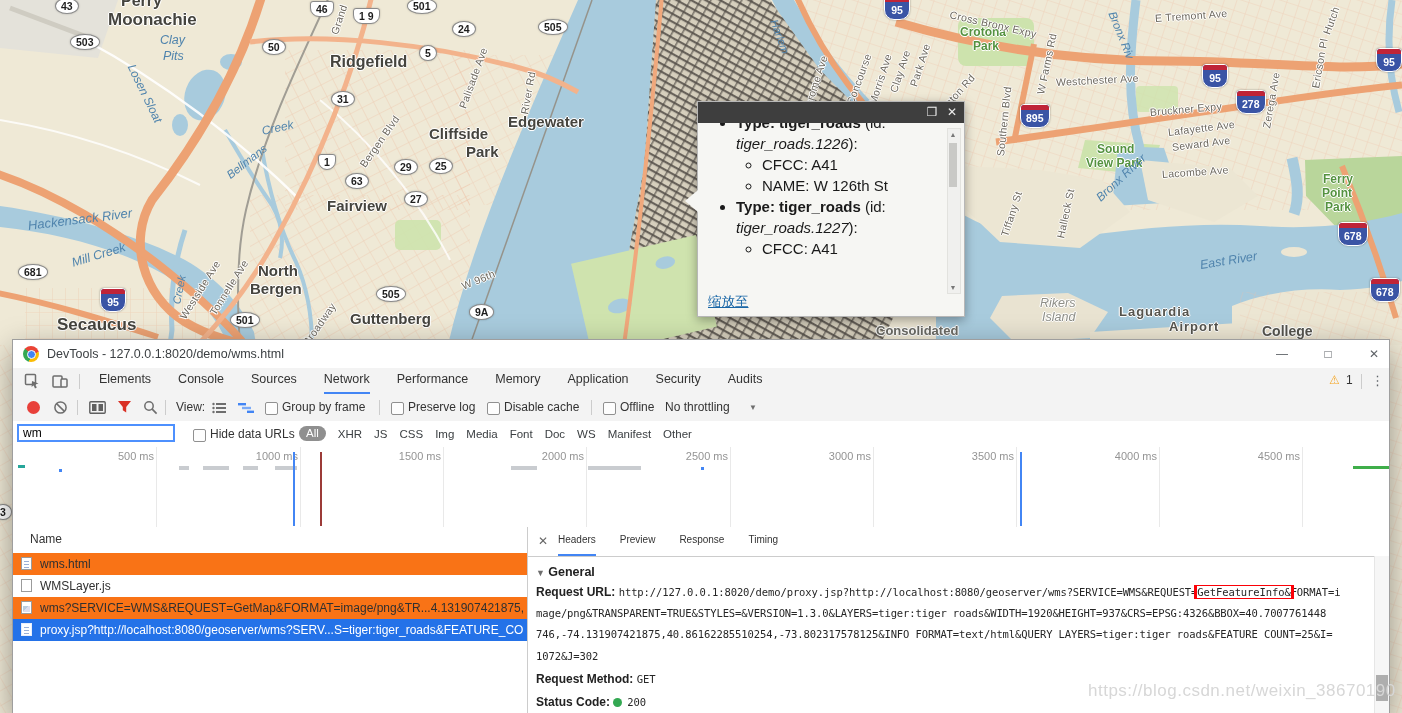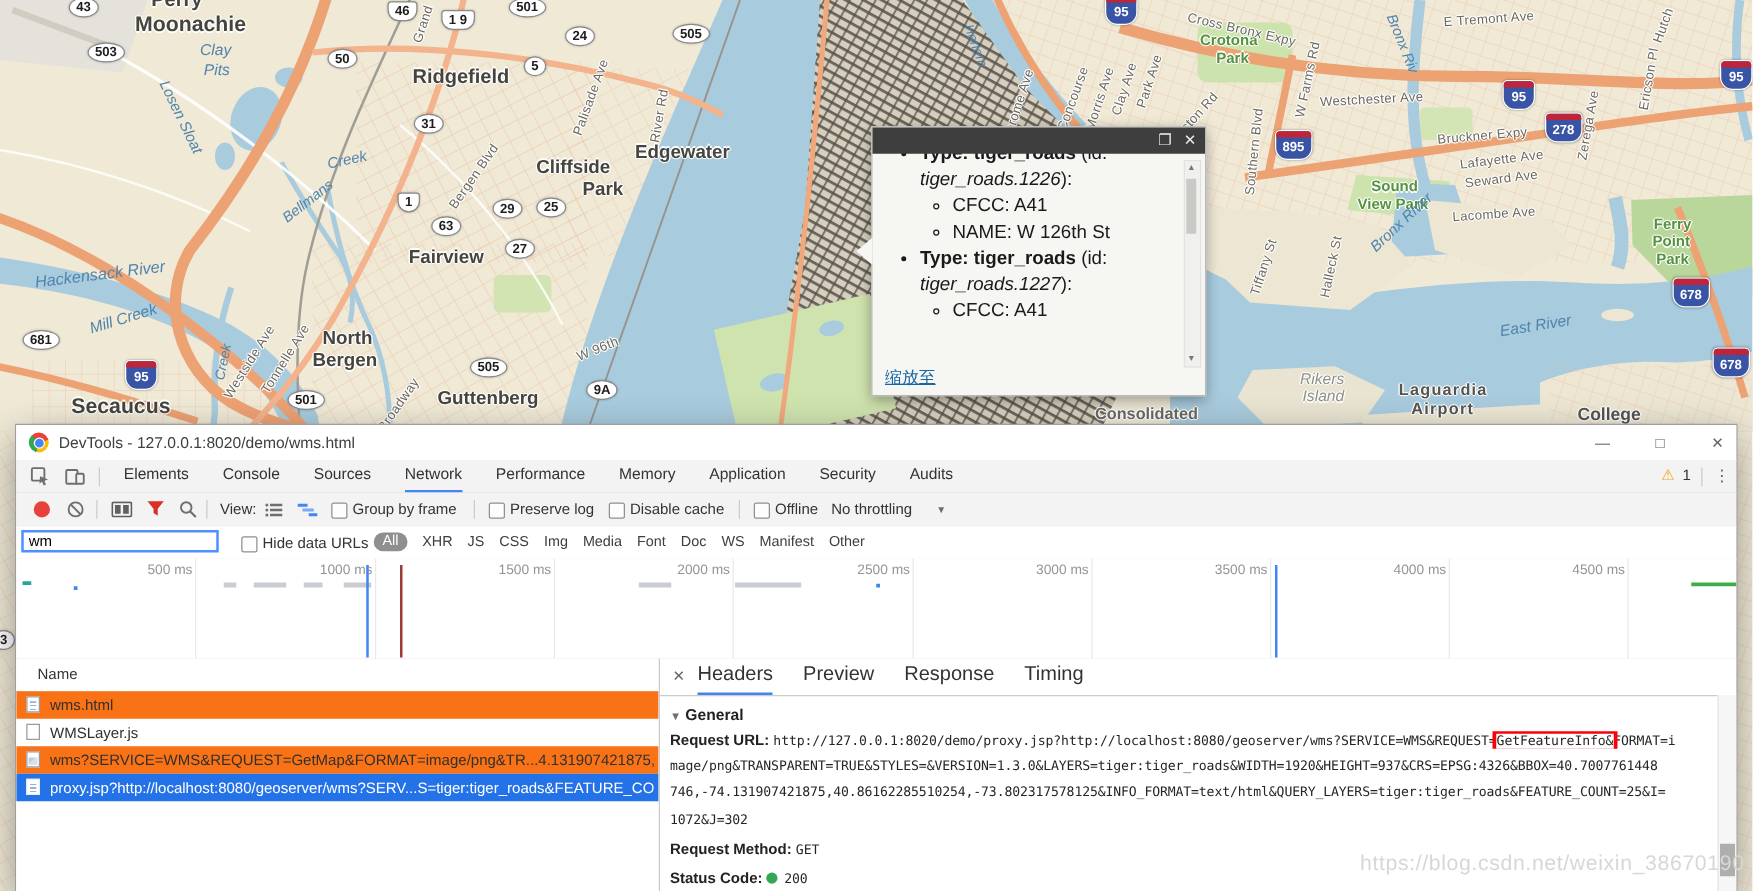--- a/index.html
+++ b/index.html
@@ -62,21 +62,21 @@
   .lhead span{position:absolute;left:17px;top:5px;font-size:12px;color:#333}
   .req-row{left:0;width:514px;height:22px;line-height:22px;font-size:12px;color:#303030}
   .alt{background:#f97316}
   .sel{background:#2472e8;color:#fff}
   .ficon{left:8px;top:4px;width:11px;height:13px;background:#fff;border:1px solid #9b9b9b;box-sizing:border-box}
   .sel .ficon{border-color:#e8eefc}
   .ficon.doc::after{content:"";position:absolute;left:2px;top:3px;width:5px;height:7px;background:repeating-linear-gradient(to bottom,#9ab0d8 0 1px,transparent 1px 3px)}
   .ficon.img::after{content:"";position:absolute;left:1px;top:4px;width:7px;height:6px;background:linear-gradient(135deg,#bcd 0 40%,#dde 40% 100%)}
   .req-name{left:27px;right:4px;white-space:nowrap;overflow:hidden}
   #dt-details{left:514px;top:187px;right:0;bottom:0;border-left:1px solid #ccc;background:#fff;overflow:hidden}
-  .det-tabs{position:absolute;left:30px;top:0;height:29px;display:flex;gap:24px;font-size:16px}
+  .det-tabs{position:absolute;left:30px;top:0;height:29px;display:flex;gap:24px;font-size:10px}
   .det-tab{line-height:26px;color:#333;border-bottom:2px solid transparent}
   .det-tab.active{border-bottom:2px solid #4285f4}
   .det-tabrow{position:absolute;left:0;right:0;top:0;height:29px;border-bottom:1px solid #ccc}
   .xclose{position:absolute;left:10px;top:7px;font-size:12px;color:#666}
   .hname{font-weight:bold;font-size:12px;color:#222}
   .mono{font-family:"DejaVu Sans Mono",monospace;font-size:10.5px;color:#262626;letter-spacing:-0.1px}
   .urlline{position:absolute;left:8px;right:18px;white-space:nowrap;overflow:hidden}
   .redbox{outline:3px solid #fb0007}
   .dot{display:inline-block;width:9px;height:9px;border-radius:50%;background:#33a852;margin:0 5px -1px 0}
   .dscroll{position:absolute;right:0;top:29px;bottom:0;width:14px;background:#f6f6f6;border-left:1px solid #e6e6e6}
@@ -185,21 +185,21 @@
     <div class="al plc halo" style="left:466px;top:143px;font-size:15px">Park</div>
     <div class="al plc halo" style="left:327px;top:197px;font-size:15px">Fairview</div>
     <div class="al plc halo" style="left:258px;top:262px;font-size:15px">North</div>
     <div class="al plc halo" style="left:250px;top:280px;font-size:15px">Bergen</div>
     <div class="al plc halo" style="left:350px;top:310px;font-size:15px">Guttenberg</div>
     <div class="al plc halo" style="left:57px;top:315px;font-size:17px">Secaucus</div>
     <div class="al plc halo" style="left:121px;top:-8px;font-size:16px">Perry</div>
     <div class="al plc halo" style="left:876px;top:323px;font-size:13px;color:#6b6b65">Consolidated</div>
     <div class="al plc halo" style="left:1262px;top:323px;font-size:14px;color:#55544e">College</div>
     <div class="al plc halo" style="left:1119px;top:304px;font-size:13px;color:#55544e;letter-spacing:1px">Laguardia</div>
-    <div class="al plc halo" style="left:1129px;top:319px;font-size:13px;color:#55544e;letter-spacing:1px">Airport</div>
+    <div class="al plc halo" style="left:1169px;top:319px;font-size:13px;color:#55544e;letter-spacing:1px">Airport</div>
     <div class="al plc isl halo" style="left:1040px;top:296px;font-size:12.5px">Rikers</div>
     <div class="al plc isl halo" style="left:1042px;top:310px;font-size:12.5px">Island</div>
 
     <div class="al grn halo" style="left:960px;top:25px">Crotona</div>
     <div class="al grn halo" style="left:973px;top:39px">Park</div>
     <div class="al grn halo" style="left:1097px;top:142px">Sound</div>
     <div class="al grn halo" style="left:1086px;top:156px">View Park</div>
     <div class="al grn halo" style="left:1323px;top:172px">Ferry</div>
     <div class="al grn halo" style="left:1322px;top:186px">Point</div>
     <div class="al grn halo" style="left:1325px;top:200px">Park</div>

